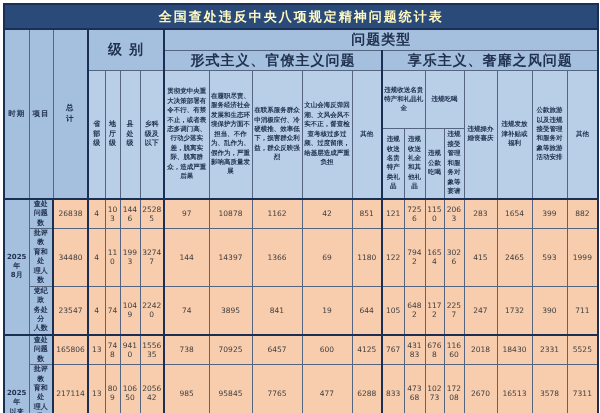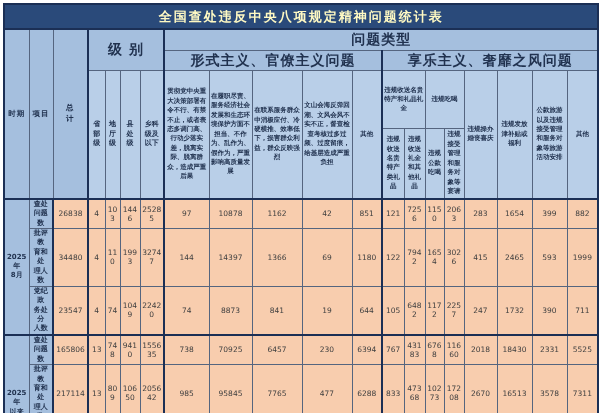--- a/index.html
+++ b/index.html
@@ -151,21 +151,21 @@
   <tr style="height:31px">
     <td class="blue pre">党纪政
 务处分
 人数</td>
     <td class="n tL">23547</td>
     <td class="n tL">4</td>
     <td class="n">74</td>
     <td class="n">1049</td>
     <td class="n">22420</td>
     <td class="n tL">74</td>
-    <td class="n">8873</td>
+    <td class="n">3895</td>
     <td class="n">841</td>
     <td class="n">19</td>
     <td class="n">644</td>
     <td class="n tL">105</td>
     <td class="n">6482</td>
     <td class="n">1172</td>
     <td class="n">2257</td>
     <td class="n">247</td>
     <td class="n">1732</td>
     <td class="n">390</td>
@@ -178,22 +178,22 @@
     <td class="blue pre">查处
 问题数</td>
     <td class="n tL">165806</td>
     <td class="n tL">13</td>
     <td class="n">748</td>
     <td class="n">9410</td>
     <td class="n">155635</td>
     <td class="n tL">738</td>
     <td class="n">70925</td>
     <td class="n">6457</td>
-    <td class="n">230</td>
-    <td class="n">6394</td>
+    <td class="n">600</td>
+    <td class="n">4125</td>
     <td class="n tL">767</td>
     <td class="n">43183</td>
     <td class="n">6768</td>
     <td class="n">11660</td>
     <td class="n">2018</td>
     <td class="n">18430</td>
     <td class="n">2331</td>
     <td class="n">5525</td>
   </tr>
   <tr style="height:38px">

